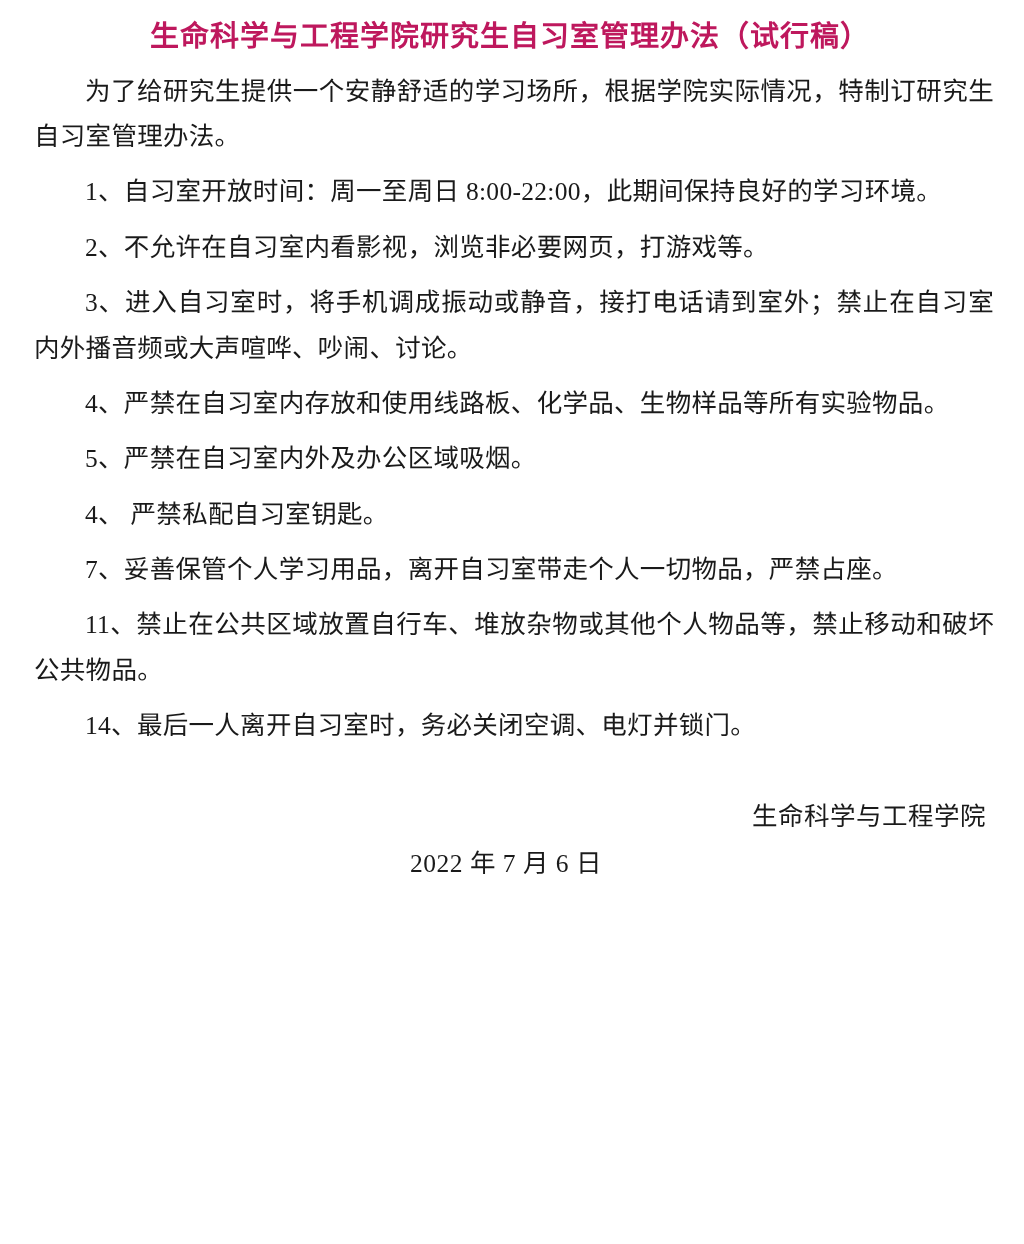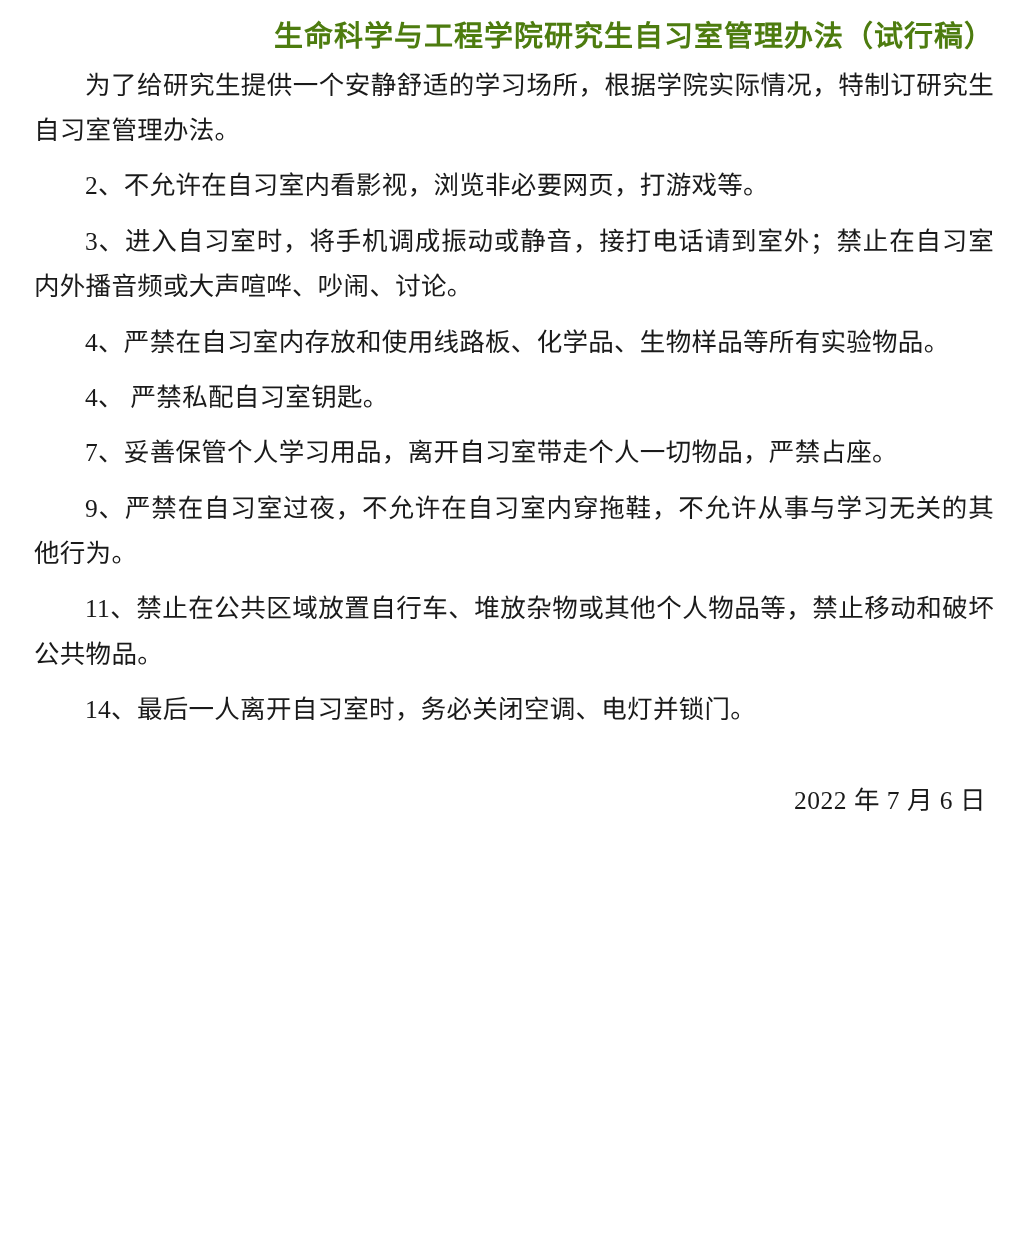--- a/index.html
+++ b/index.html
@@ -17,25 +17,25 @@
     width: 1024px;
     min-height: 1244px;
     box-sizing: border-box;
     padding: 10px 30px 14px 26px;
     position: relative;
   }
   .doc-title {
     font-family: "Liberation Sans", "DejaVu Sans", sans-serif;
     font-weight: bold;
     font-size: 29px;
-    text-align: right;
+    text-align: center;
     letter-spacing: 1px;
-    margin: 8px 0 7px 0;
+    margin: 8px 0 13px 0;
     line-height: 1.3;
-    color: #4d7c0f;
+    color: #be185d;
   }
   .para {
     font-size: 25.5px;
     line-height: 1.78;
     text-align: justify;
     text-justify: inter-ideograph;
     margin: 0 0 10px 8px;
     text-indent: 2em;
     letter-spacing: 0.3px;
   }
@@ -49,37 +49,40 @@
   }
   .signature {
     font-size: 25.5px;
     line-height: 1.85;
     letter-spacing: 0.5px;
   }
   .sig-date {
     font-size: 25.5px;
     line-height: 1.85;
     letter-spacing: 0.5px;
+    text-align: center;
   }
 </style>
 </head>
 <body>
 
 <div class="page">
 
   <h1 class="doc-title">生命科学与工程学院研究生自习室管理办法（试行稿）</h1>
 
   <p class="para">为了给研究生提供一个安静舒适的学习场所，根据学院实际情况，特制订研究生自习室管理办法。</p>
 
+  <p class="para">1、自习室开放时间：周一至周日 8:00-22:00，此期间保持良好的学习环境。</p>
   <p class="para">2、不允许在自习室内看影视，浏览非必要网页，打游戏等。</p>
   <p class="para">3、进入自习室时，将手机调成振动或静音，接打电话请到室外；禁止在自习室内外播音频或大声喧哗、吵闹、讨论。</p>
   <p class="para">4、严禁在自习室内存放和使用线路板、化学品、生物样品等所有实验物品。</p>
+  <p class="para">5、严禁在自习室内外及办公区域吸烟。</p>
   <p class="para">4、 严禁私配自习室钥匙。</p>
   <p class="para">7、妥善保管个人学习用品，离开自习室带走个人一切物品，严禁占座。</p>
-  <p class="para">9、严禁在自习室过夜，不允许在自习室内穿拖鞋，不允许从事与学习无关的其他行为。</p>
   <p class="para">11、禁止在公共区域放置自行车、堆放杂物或其他个人物品等，禁止移动和破坏公共物品。</p>
   <p class="para last-block">14、最后一人离开自习室时，务必关闭空调、电灯并锁门。</p>
 
   <div class="signature-block">
+    <div class="signature">生命科学与工程学院</div>
     <div class="sig-date">2022 年 7 月 6 日</div>
   </div>
 
 </div>
 
 </body></html>

